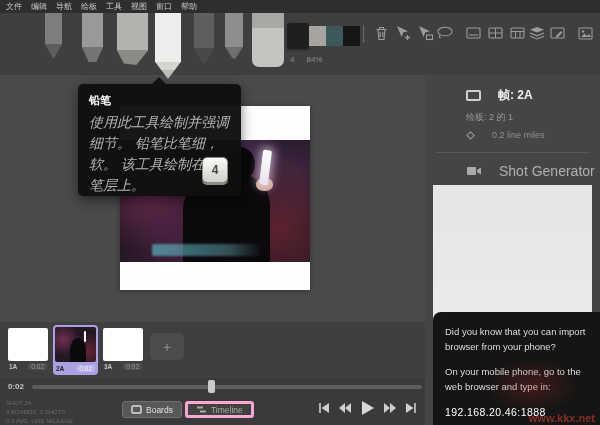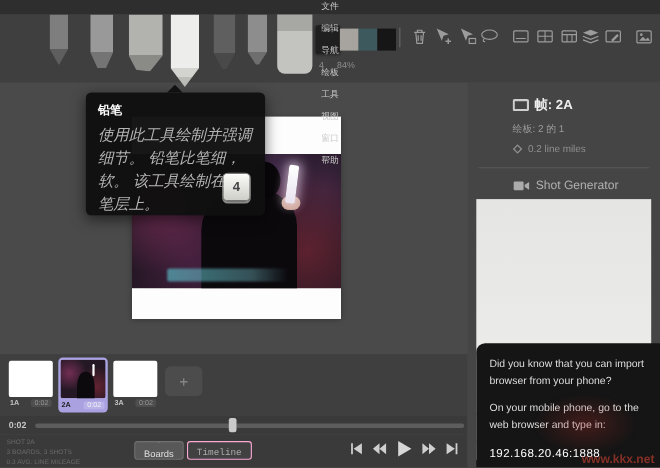--- a/index.html
+++ b/index.html
@@ -2,21 +2,21 @@
 <html><head>
 <meta charset="utf-8">
 <style>
   * { margin:0; padding:0; box-sizing:border-box; }
   html,body { width:600px; height:425px; overflow:hidden; }
   body { font-family:"Liberation Sans","DejaVu Sans",sans-serif; background:#4a4a4a; }
   .app { position:relative; width:600px; height:425px; background:#4a4a4a; overflow:hidden; }
 
   
   .menubar { position:absolute; left:0; top:0; width:600px; height:13px; background:#2e2e2e;
-             display:flex; align-items:center; gap:9px; padding:0 6px; z-index:40;flex-direction:column; }
+             display:flex; align-items:center; gap:9px; padding:0 6px; z-index:40; }
   .menubar span { font-size:8px; color:#c9c9c9; cursor:default; }
 
   
   .toolbar { position:absolute; left:0; top:13px; width:600px; height:62px; background:#3f3f3f; z-index:5; }
   .tool { position:absolute; top:0; cursor:pointer; }
   .t1 { left:45px;  width:17px; height:46px; background:linear-gradient(180deg,#7e7e7e 0%,#7e7e7e 68%,#5e5e5e 68%); clip-path:polygon(0 0,100% 0,100% 68%,50% 100%,0 68%); }
   .t2 { left:82px;  width:21px; height:49px; background:linear-gradient(180deg,#999 0%,#999 70%,#747474 70%); clip-path:polygon(0 0,100% 0,100% 70%,68% 100%,32% 100%,0 70%); }
   .t3 { left:117px; width:31px; height:52px; background:linear-gradient(180deg,#b2b2af 0%,#b2b2af 72%,#8a8a87 72%); clip-path:polygon(0 0,100% 0,100% 72%,62% 100%,22% 97%,0 72%); }
   .t4 { left:155px; width:26px; height:66px; background:linear-gradient(180deg,#ededeb 0%,#ededeb 74%,#d3d3cf 74%,#d3d3cf 87%,#bcbcb8 87%); clip-path:polygon(0 0,100% 0,100% 74%,50% 100%,0 74%); }
   .t5 { left:194px; width:20px; height:50px; background:linear-gradient(180deg,#5f5f5f 0%,#5f5f5f 70%,#494949 70%); clip-path:polygon(0 0,100% 0,100% 70%,58% 100%,42% 100%,0 70%); }
@@ -65,26 +65,26 @@
   .tt-title { font-size:11px; font-weight:bold; color:#fff; margin-bottom:4px; }
   .tt-body { font-size:14px; color:#b5b5b5; line-height:1.5;font-style:italic; }
   .keycap { position:absolute; right:13px; bottom:13px; width:26px; height:26px;
             background:linear-gradient(180deg,#fbfbf9,#cfcfc9); border:1px solid #8b8b87; border-radius:5px;
             box-shadow:0 2px 0 #8b8b87, inset 0 1px 0 #fff;
             display:flex; align-items:center; justify-content:center;
             font-size:12px; font-weight:bold; color:#454545; }
 
   
   .sidebar { position:absolute; right:0; top:75px; width:175px; height:350px; background:#454545; z-index:10; }
-  .sb-row { display:flex; align-items:center; gap:5px; margin-left:10px;padding-left:31px; }
+  .sb-row { display:flex; align-items:center; gap:17px; margin-left:10px;padding-left:31px; }
   .sb-frame { margin-top:12px; font-size:12px; font-weight:bold; color:#efefef; }
   .sb-board { margin-top:7px; font-size:9px; color:#9b9b9b; }
   .sb-miles { margin-top:6px; font-size:9px; color:#8f8f8f;text-align:right; }
   .sb-divider { margin:12px 10px 0 10px; border-top:1px solid #575757; }
-  .sb-shotgen { margin-top:10px; margin-bottom:6px; font-size:11px; color:#b0b0b0; cursor:pointer; }
+  .sb-shotgen { margin-top:10px; margin-bottom:6px; font-size:14px; color:#b0b0b0; cursor:pointer; }
   .preview { position:relative; margin:0 8px; height:237px; overflow:hidden;
              background:linear-gradient(180deg,#e5e5e3 0%,#ebebe9 58%,#f6f6f4 62%); cursor:pointer; }
   .pv-floor { position:absolute; left:-25%; right:-25%; bottom:0; height:38%;
               background:repeating-conic-gradient(from 90deg at 50% 0%, #fbfbfa 0deg 10deg, #d8d8d5 10deg 11.5deg); }
   .pv-fade { position:absolute; left:0; right:0; bottom:0; height:40%;
              background:linear-gradient(180deg, rgba(255,255,255,.95), rgba(255,255,255,0) 60%); }
 
   
   .message { position:absolute; left:8px; right:0; top:237px; bottom:0; background:#151515;
              border-radius:8px 0 0 0; padding:13px 12px 0 12px; color:#dedede; z-index:30; }
@@ -122,23 +122,23 @@
   .timeline-row { position:absolute; left:0; top:378px; width:425px; height:17px; background:#3a3a3a; }
   .tl-time { position:absolute; left:8px; top:4px; font-size:8px; font-weight:bold; color:#c9c9c9; }
   .tl-track { position:absolute; left:32px; top:7px; width:390px; height:4px; background:#5d5d5d; border-radius:2px; cursor:pointer; }
   .tl-thumb { position:absolute; left:176px; top:-5px; width:7px; height:13px; background:#cacaca; border-radius:2px; cursor:grab; }
 
   
   .bottom-bar { position:absolute; left:0; top:395px; width:425px; height:30px; background:#3a3a3a; }
   .status { position:absolute; left:6px; top:4px; font-size:6px; color:#696969; line-height:1.5; }
   .toggles { position:absolute; left:122px; top:6px; display:flex; gap:3px; }
   .toggle-btn { height:17px; display:flex; align-items:center; gap:4px; padding:0 8px;
-                border-radius:3px; font-size:8.5px; cursor:pointer;flex-direction:column; }
+                border-radius:3px; font-size:8.5px; cursor:pointer; }
   .toggle-on  { background:#585858; border:1px solid #6f6f6f; color:#e0e0e0; }
-  .toggle-off { background:#414141; border:1px solid #f9a8d4; color:#aaa;font-family:Liberation Mono, monospace; }
+  .toggle-off { background:#414141; border:3px solid #f9a8d4; color:#aaa; }
   .playback { position:absolute; left:318px; top:5px; display:flex; align-items:center; gap:8px; z-index:20; }
   .pb-btn { cursor:pointer; display:flex; align-items:center; }
 </style>
 </head>
 <body>
 
 <div class="app">
 
   <div class="menubar">
     <span>文件</span>

